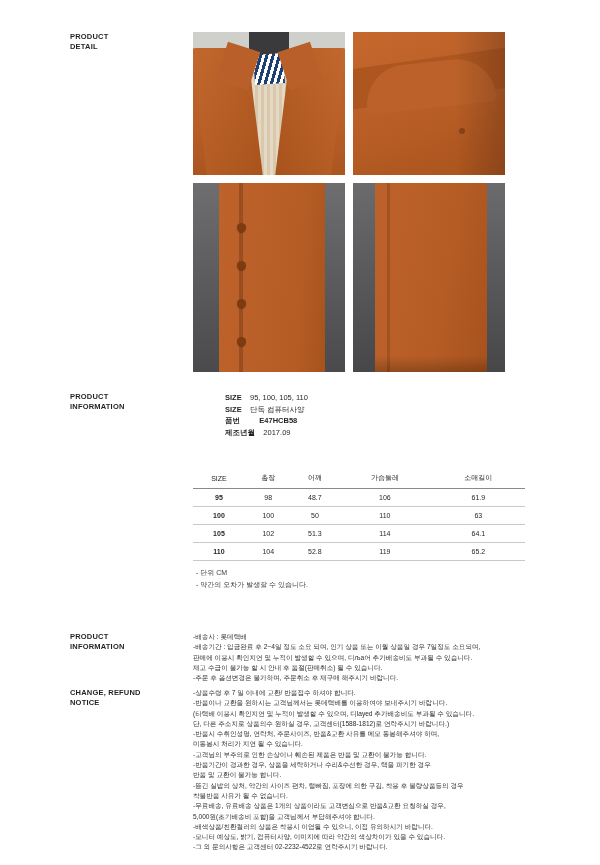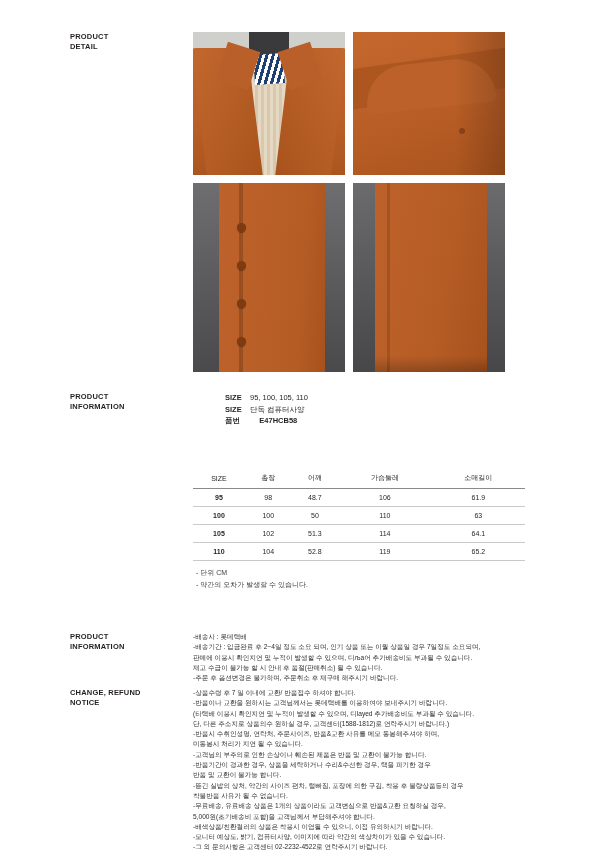--- a/index.html
+++ b/index.html
@@ -257,20 +257,25 @@
     </div>
     <div class="pi-line">
       <span class="pi-key">SIZE</span>
       <span>&nbsp;&nbsp;</span>
       <span>단독 컴퓨터사양</span>
     </div>
     <div class="pi-line">
       <span class="pi-key">품번</span>
       <span>&nbsp;&nbsp;</span>
       <span style="font-weight:bold;margin-left:11px;">E47HCB58</span>
+    </div>
+    <div class="pi-line">
+      <span class="pi-key">제조년월</span>
+      <span>&nbsp;&nbsp;</span>
+      <span>2017.09</span>
     </div>
   </div>
 
   <table class="size-table">
     <thead>
       <tr>
         <th>SIZE</th>
         <th>총장</th>
         <th>어깨</th>
         <th>가슴둘레</th>

